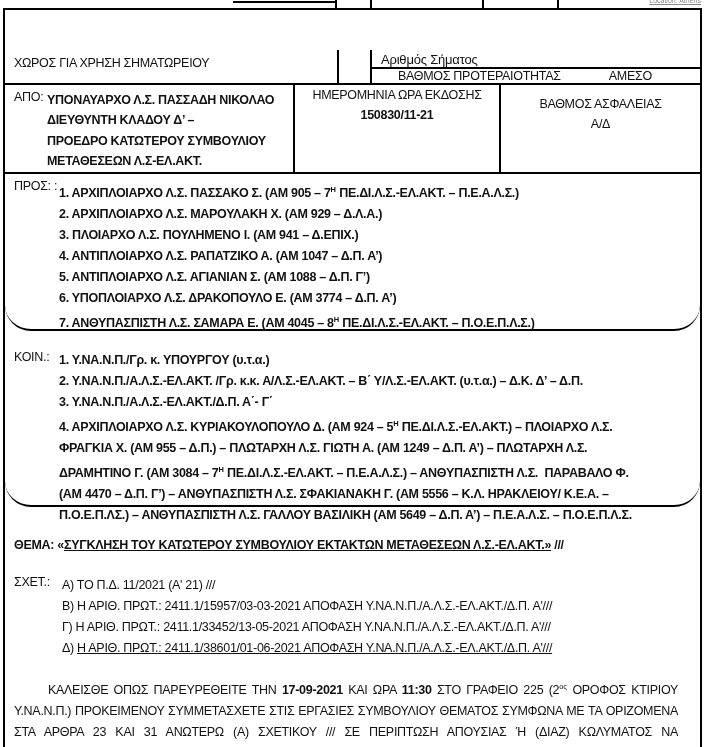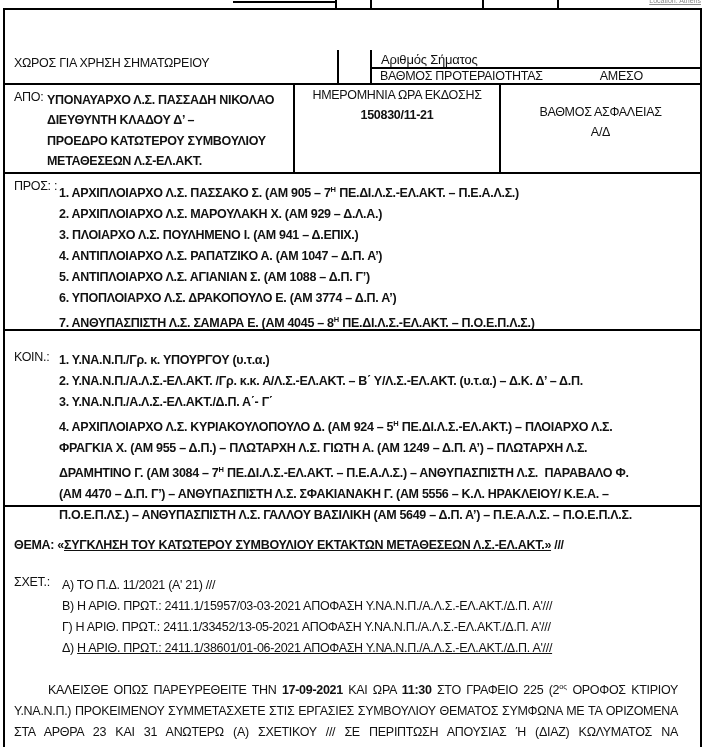--- a/index.html
+++ b/index.html
@@ -34,37 +34,37 @@
     display:flex;flex-direction:column;
   }
   .row{display:flex;box-sizing:border-box;border-bottom:2px solid #000;}
 
   
   .row1{height:39px;margin-top:40px;}
   .cell-signal-office{width:334px;border-right:2px solid #000;box-sizing:border-box;padding:6px 0 0 9px;}
   .cell-gap{width:33px;border-right:2px solid #000;box-sizing:border-box;}
   .cell-signal-meta{flex:1;display:flex;flex-direction:column;}
   .signal-number{height:19px;border-bottom:2px solid #000;box-sizing:border-box;padding:2px 0 0 9px;font-size:13px;letter-spacing:-0.2px;}
-  .priority{flex:1;display:flex;align-items:flex-start;padding-left:8px;}
+  .priority{flex:1;display:flex;align-items:flex-start;padding-left:26px;}
   .priority .val{flex:1;text-align:center;}
 
   
   .row2{height:93px;}
   .cell-from{width:290px;border-right:2px solid #000;box-sizing:border-box;display:flex;padding:5px 0 0 9px;}
   .cell-from .label{width:33px;}
   .cell-from .line{line-height:20.4px;}
   .cell-datetime{width:206px;border-right:2px solid #000;box-sizing:border-box;text-align:center;padding-top:0;}
   .cell-datetime .line{line-height:20.4px;}
-  .cell-security{flex:1;text-align:center;padding-top:17px;}
+  .cell-security{flex:1;text-align:center;padding-top:9px;}
   .cell-security .line{line-height:20.4px;}
 
   
   .row3{height:157px;}
   .row4{height:176px;}
-  .addr{display:flex;padding:5px 0 0 9px;box-sizing:border-box;}
+  .addr{display:flex;padding:5px 0 0 9px;box-sizing:border-box;border-radius:26px;}
   .row4.addr{padding-top:19px;}
   .addr .label{width:45px;flex:none;}
   .addr .lines{flex:1;}
 
   
   .row5{flex:1;border-bottom:none;display:block;padding:0 22px 0 9px;box-sizing:border-box;}
   .subject-line{margin-top:28px;}
   .refs{display:flex;margin-top:19px;}
   .refs .label{width:48px;flex:none;}
   .body-block{margin-top:17px;}

